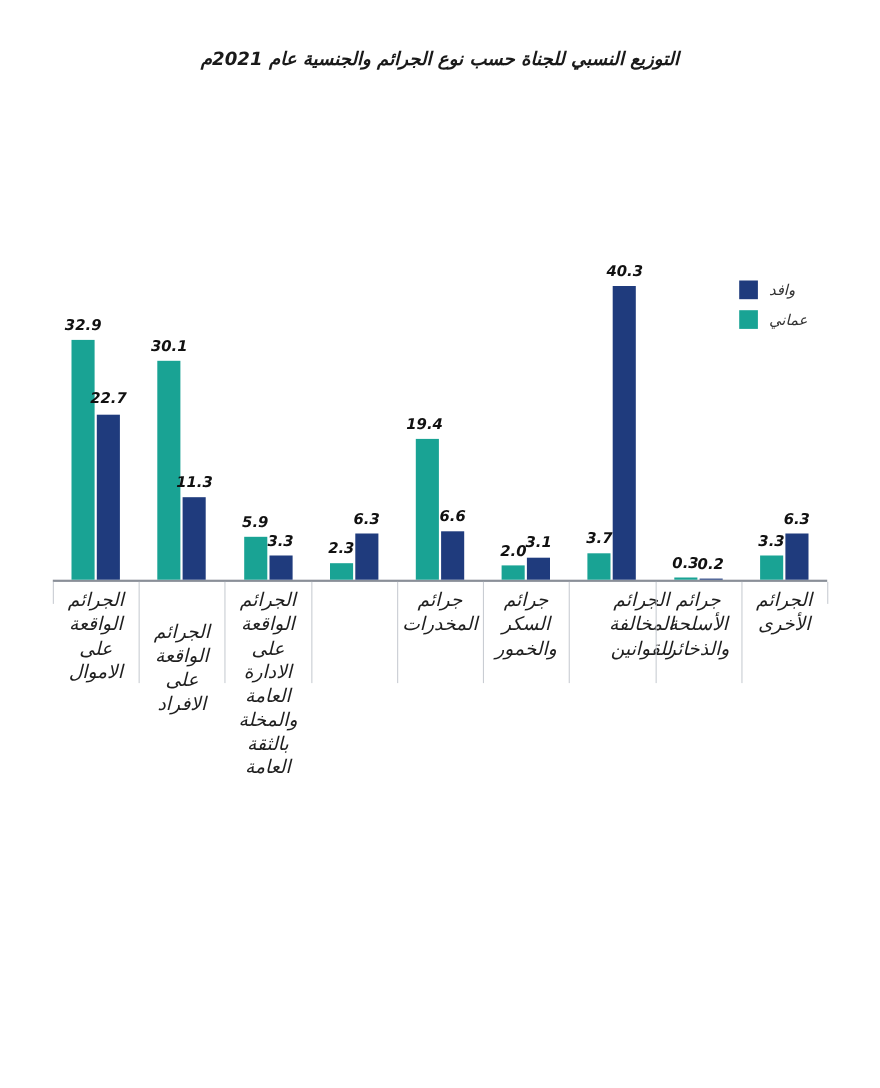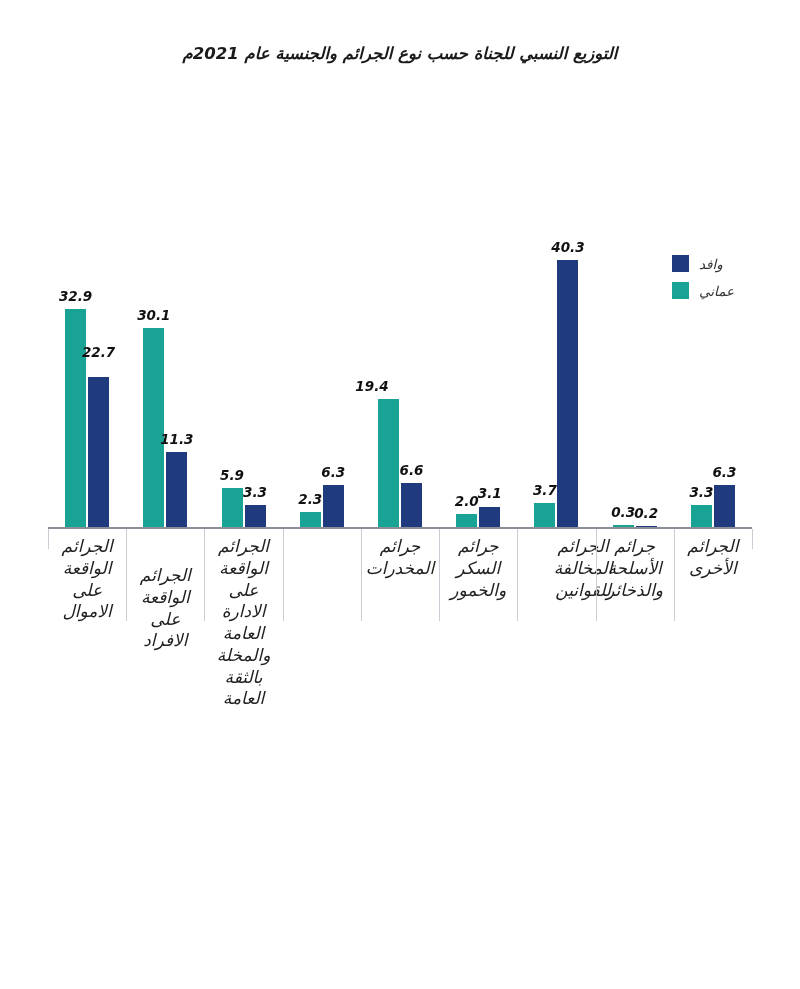--- a/index.html
+++ b/index.html
@@ -150,21 +150,21 @@
   <div class="chart-title">التوزيع النسبي للجناة حسب نوع الجرائم والجنسية  عام 2021م</div>
 
   <div id="chart">
     <div class="plot" id="plot">
       <div class="axis-line"></div>
     <div class="group" style="left: 0px; width: 78.2222px;">
           <div class="bar omani" title="الجرائم الواقعة على الاموال — عماني: 32.9" style="left: 17.1111px; height: 217.589px; background: rgb(25, 163, 148);"></div>
           <div class="bar wafid" title="الجرائم الواقعة على الاموال — وافد: 22.7" style="left: 40.1111px; height: 150.13px; background: rgb(31, 59, 125);"></div>
         </div>
         <div class="bar-label" style="left: 4.61111px; top: 108.411px;">32.9</div>
-        <div class="bar-label" style="left: 27.6111px; top: 164px;">22.7</div>
+        <div class="bar-label" style="left: 27.6111px; top: 174px;">22.7</div>
         <div class="group" style="left: 78.2222px; width: 78.2222px;">
           <div class="bar omani" title="الجرائم الواقعة على الافراد — عماني: 30.1" style="left: 17.1111px; height: 199.07px; background: rgb(25, 163, 148);"></div>
           <div class="bar wafid" title="الجرائم الواقعة على الافراد — وافد: 11.3" style="left: 40.1111px; height: 74.7341px; background: rgb(31, 59, 125);"></div>
         </div>
         <div class="bar-label" style="left: 82.8333px; top: 126.93px;">30.1</div>
         <div class="bar-label" style="left: 105.833px; top: 251.266px;">11.3</div>
         <div class="group" style="left: 156.444px; width: 78.2222px;">
           <div class="bar omani" title="الجرائم الواقعة على الادارة العامة والمخلة بالثقة العامة — عماني: 5.9" style="left: 17.1111px; height: 39.0205px; background: rgb(25, 163, 148);"></div>
           <div class="bar wafid" title="الجرائم الواقعة على الادارة العامة والمخلة بالثقة العامة — وافد: 3.3" style="left: 40.1111px; height: 21.825px; background: rgb(31, 59, 125);"></div>
         </div>
@@ -173,21 +173,21 @@
         <div class="group" style="left: 234.667px; width: 78.2222px;">
           <div class="bar omani" title="الجرائم المخلة بالعرض والاخلاق العامة — عماني: 2.3" style="left: 17.1111px; height: 15.2114px; background: rgb(25, 163, 148);"></div>
           <div class="bar wafid" title="الجرائم المخلة بالعرض والاخلاق العامة — وافد: 6.3" style="left: 40.1111px; height: 41.6659px; background: rgb(31, 59, 125);"></div>
         </div>
         <div class="bar-label" style="left: 239.278px; top: 310.789px;">2.3</div>
         <div class="bar-label" style="left: 262.278px; top: 284.334px;">6.3</div>
         <div class="group" style="left: 312.889px; width: 78.2222px;">
           <div class="bar omani" title="جرائم المخدرات — عماني: 19.4" style="left: 17.1111px; height: 128.305px; background: rgb(25, 163, 148);"></div>
           <div class="bar wafid" title="جرائم المخدرات — وافد: 6.6" style="left: 40.1111px; height: 43.65px; background: rgb(31, 59, 125);"></div>
         </div>
-        <div class="bar-label" style="left: 301px; top: 197.695px;">19.4</div>
+        <div class="bar-label" style="left: 315px; top: 197.695px;">19.4</div>
         <div class="bar-label" style="left: 340.5px; top: 282.35px;">6.6</div>
         <div class="group" style="left: 391.111px; width: 78.2222px;">
           <div class="bar omani" title="جرائم السكر والخمور — عماني: 2" style="left: 17.1111px; height: 13.2273px; background: rgb(25, 163, 148);"></div>
           <div class="bar wafid" title="جرائم السكر والخمور — وافد: 3.1" style="left: 40.1111px; height: 20.5023px; background: rgb(31, 59, 125);"></div>
         </div>
         <div class="bar-label" style="left: 395.722px; top: 312.773px;">2.0</div>
         <div class="bar-label" style="left: 418.722px; top: 305.498px;">3.1</div>
         <div class="group" style="left: 469.333px; width: 78.2222px;">
           <div class="bar omani" title="الجرائم المخالفة للقوانين — عماني: 3.7" style="left: 17.1111px; height: 24.4705px; background: rgb(25, 163, 148);"></div>
           <div class="bar wafid" title="الجرائم المخالفة للقوانين — وافد: 40.3" style="left: 40.1111px; height: 266.53px; background: rgb(31, 59, 125);"></div>

